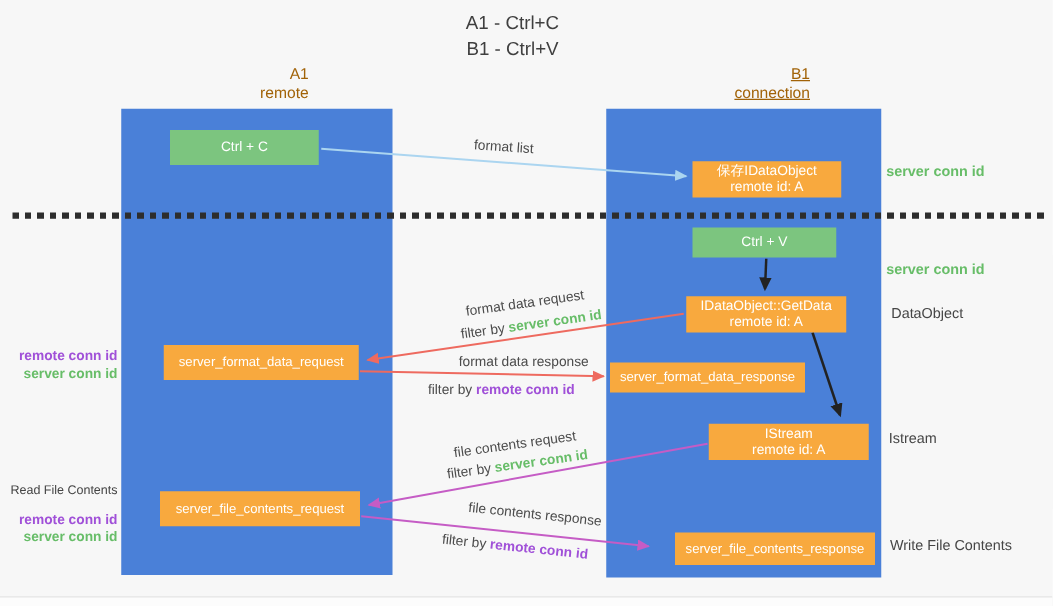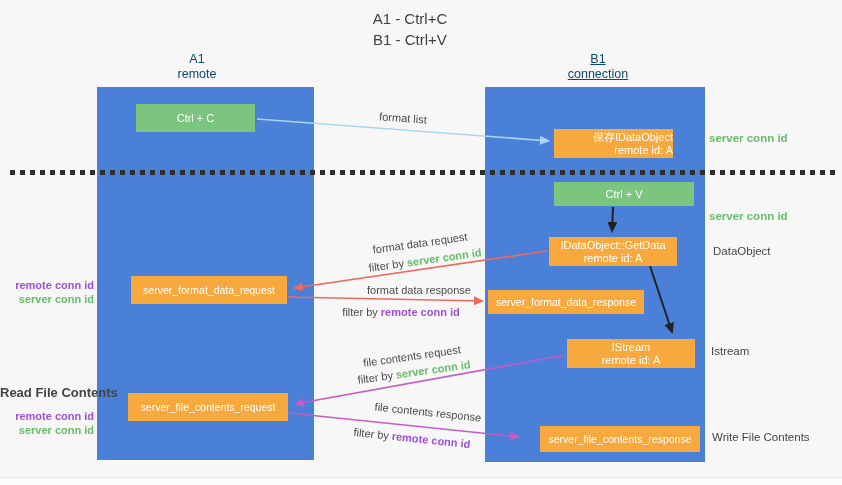--- a/index.html
+++ b/index.html
@@ -8,22 +8,22 @@
     width:842px;height:485px;
     background:#f7f7f7;
     font-family:"Liberation Sans",sans-serif;
     overflow:hidden;
   }
   .title{
     position:absolute;left:0;top:8px;width:820px;
     text-align:center;font-size:15px;line-height:21px;color:#3f3f3f;
   }
   .lane-header{
-    position:absolute;top:52px;width:100px;text-align:center;
-    font-size:12.5px;line-height:15px;color:#0c4a6e;
+    position:absolute;top:52px;width:100px;text-align:right;
+    font-size:12.5px;line-height:15px;color:#a16207;
   }
   .lane{
     position:absolute;top:87px;background:#4a80d8;
   }
   .divider{
     position:absolute;left:10px;top:170px;width:826px;height:5px;
     background:repeating-linear-gradient(90deg,#2d2d2d 0 5px,transparent 5px 10px);
   }
   .box{
     position:absolute;display:flex;flex-direction:column;
@@ -38,21 +38,21 @@
   .flabel{
     position:absolute;font-size:11px;color:#4b4b4b;white-space:nowrap;
     transform:translate(-50%,-50%) rotate(var(--r,0deg));
   }
   .id-green{color:#67bd68;font-weight:bold;}
   .id-purple{color:#a050d8;font-weight:bold;}
   .side{position:absolute;white-space:nowrap;font-size:11.5px;}
   .side.green{color:#67bd68;font-weight:bold;}
   .side.dark{color:#454545;}
   .left-block{position:absolute;left:0;width:94px;text-align:right;white-space:nowrap;font-size:11px;font-weight:bold;line-height:14px;}
-  .left-block .dark-line{font-weight:bold;font-size:13px;color:#434343;}
+  .left-block .dark-line{font-weight:normal;font-size:10px;color:#434343;}
   svg.overlay{position:absolute;left:0;top:0;pointer-events:none;}
   .bottom-strip{
     position:absolute;left:0;top:477px;width:842px;height:8px;
     background:#fcfcfc;border-top:1px solid #e4e4e4;box-sizing:border-box;
   }
 </style>
 </head>
 <body>
 
 <div class="canvas">
@@ -95,26 +95,26 @@
     <line x1="613" y1="207" x2="612" y2="231" stroke="#222" stroke-width="2" marker-end="url(#m-black)"></line>
     <line x1="547" y1="251" x2="294" y2="288" stroke="#ee6a5f" stroke-width="1.6" marker-end="url(#m-red)"></line>
     <line x1="288" y1="297" x2="483" y2="301" stroke="#ee6a5f" stroke-width="1.6" marker-end="url(#m-red)"></line>
     <line x1="650" y1="266" x2="672" y2="332" stroke="#222" stroke-width="2" marker-end="url(#m-black)"></line>
     <line x1="566" y1="355" x2="295" y2="404" stroke="#c55cc5" stroke-width="1.6" marker-end="url(#m-mag)"></line>
     <line x1="289" y1="413" x2="519" y2="437" stroke="#c55cc5" stroke-width="1.6" marker-end="url(#m-mag)"></line>
   </svg>
 
   <div class="box green" style="left:136px;top:104px;width:119px;height:28px;">Ctrl + C</div>
 
-  <div class="box orange" style="left:554px;top:129px;width:119px;height:29px;align-items:flex-end;">
+  <div class="box orange" style="left:554px;top:129px;width:119px;height:29px;">
     <div class="l1">保存IDataObject</div>
     <div class="l2">remote id: A</div>
   </div>
 
-  <div class="box green" style="left:554px;top:182px;width:140px;height:24px;text-align:right;">Ctrl + V</div>
+  <div class="box green" style="left:554px;top:182px;width:115px;height:24px;text-align:right;">Ctrl + V</div>
 
   <div class="box orange" style="left:549px;top:237px;width:128px;height:29px;">
     <div class="l1">IDataObject::GetData</div>
     <div class="l2">remote id: A</div>
   </div>
 
   <div class="box orange single" style="left:131px;top:276px;width:156px;height:28px;">server_format_data_request</div>
 
   <div class="box orange single" style="left:488px;top:290px;width:156px;height:24px;">server_format_data_response</div>
 

